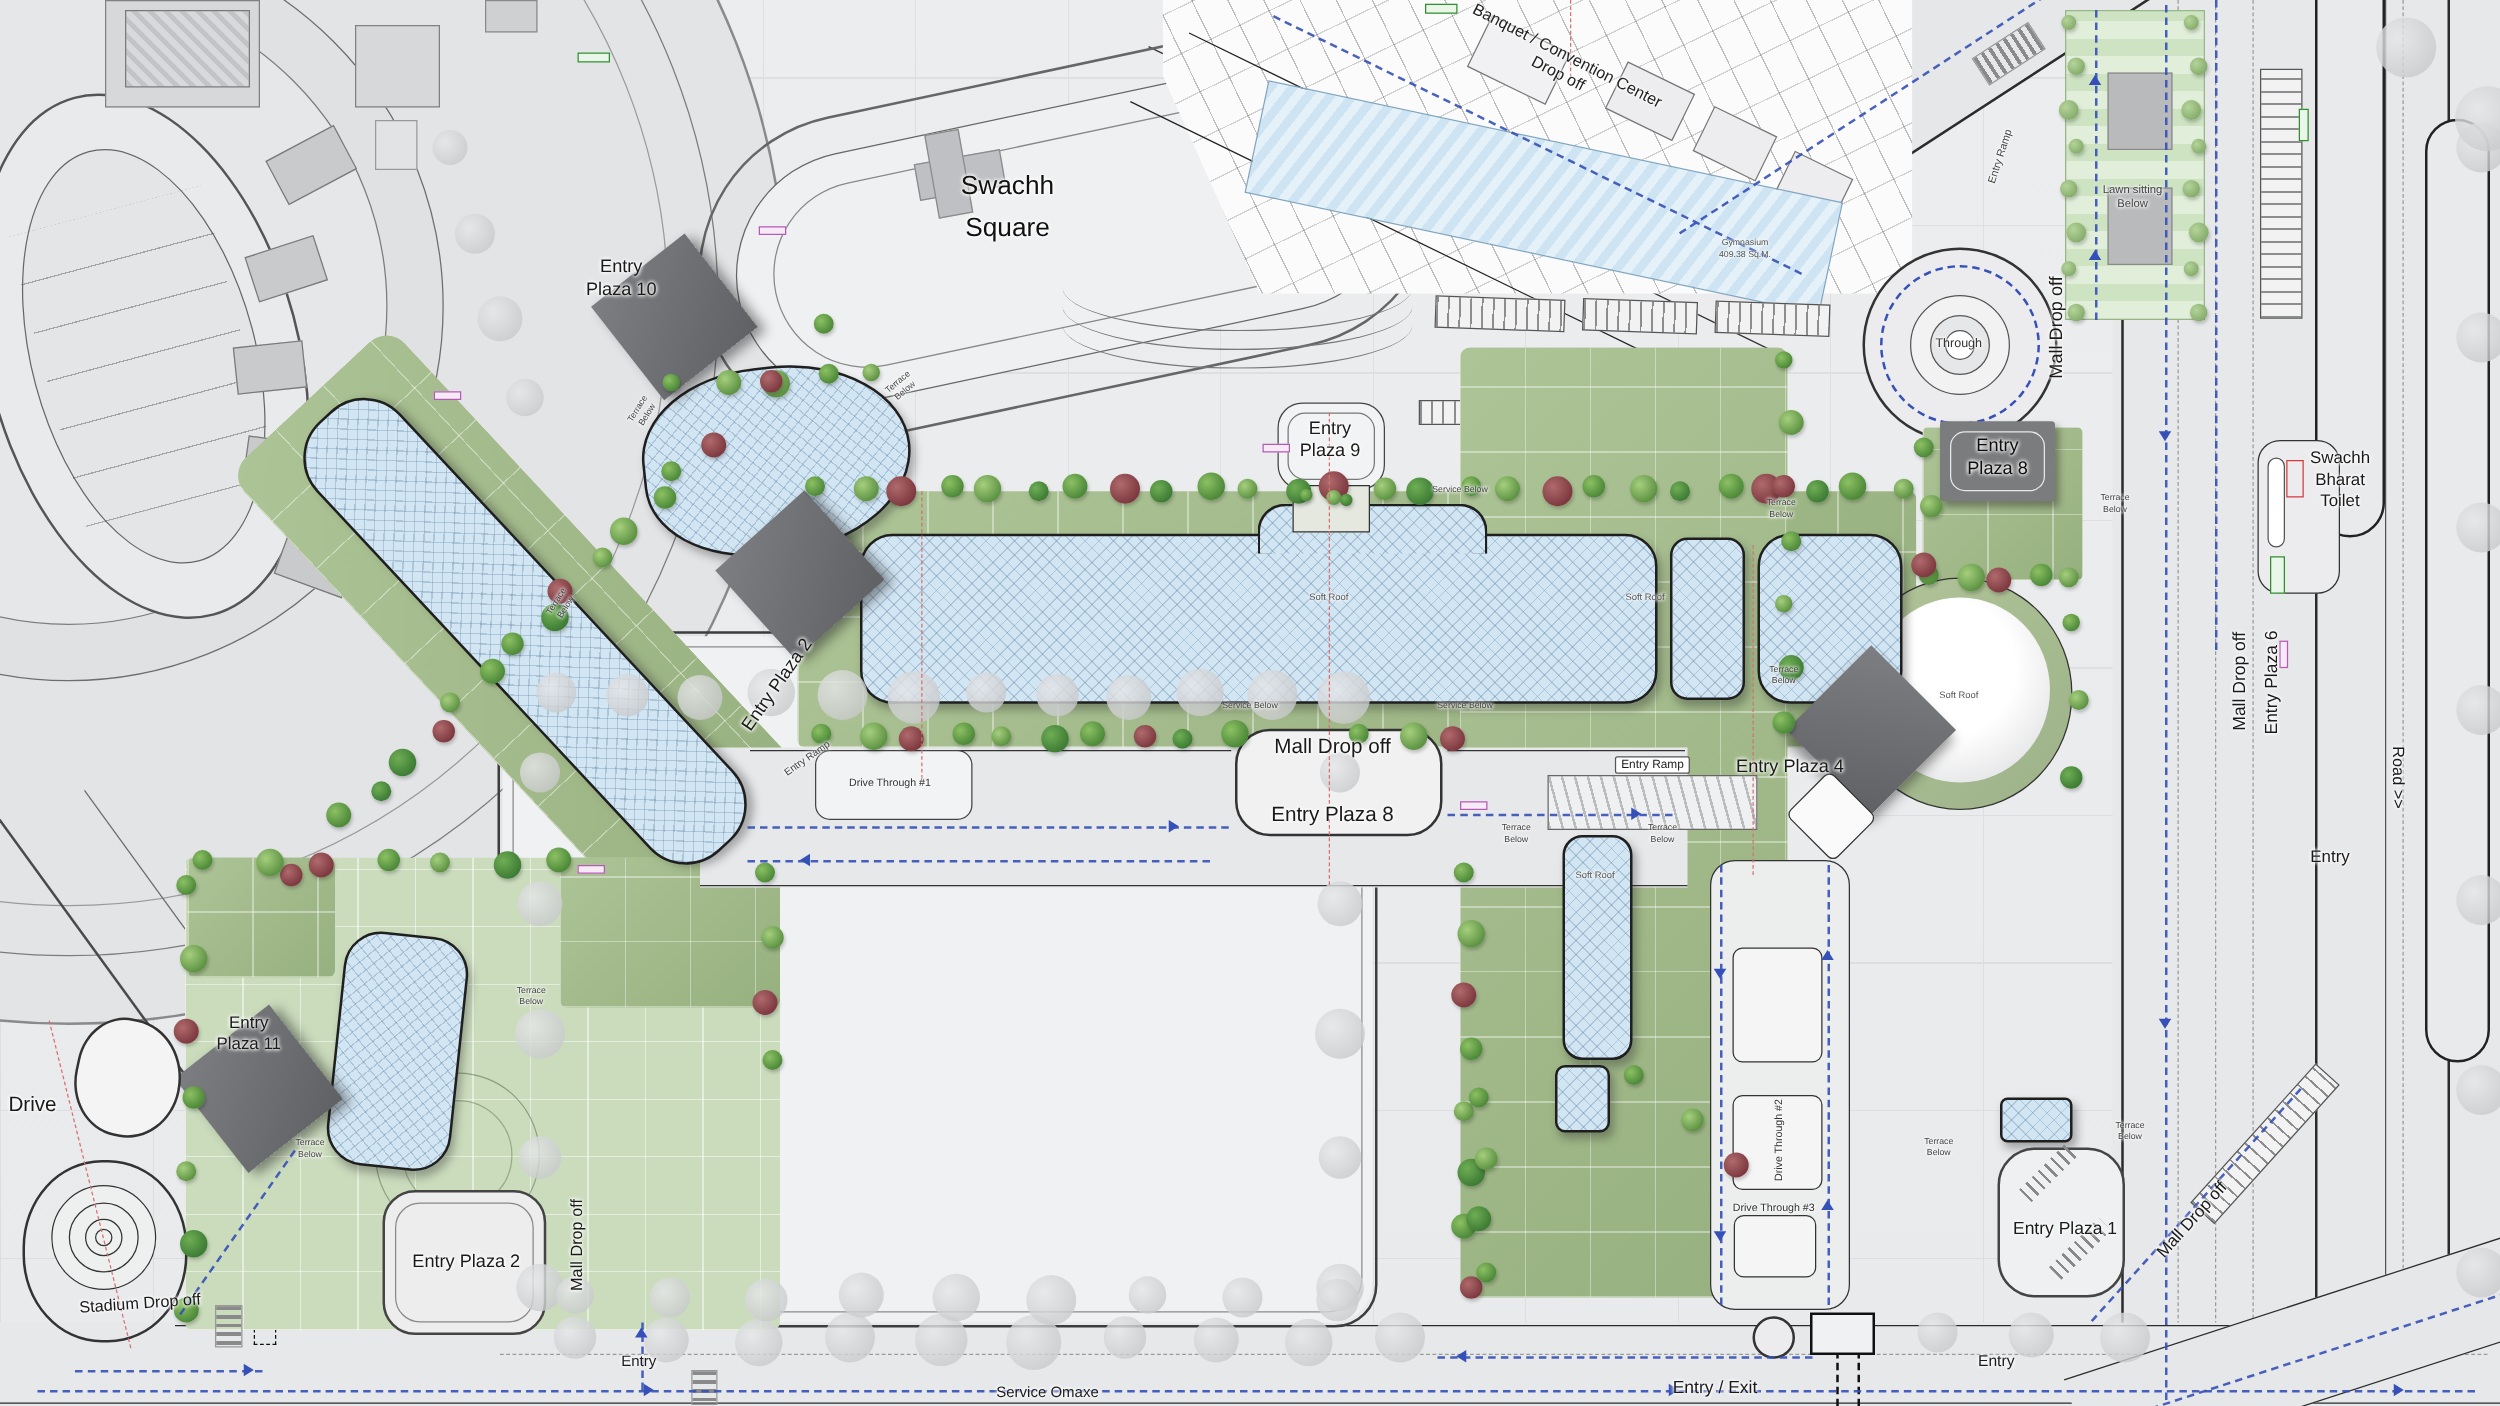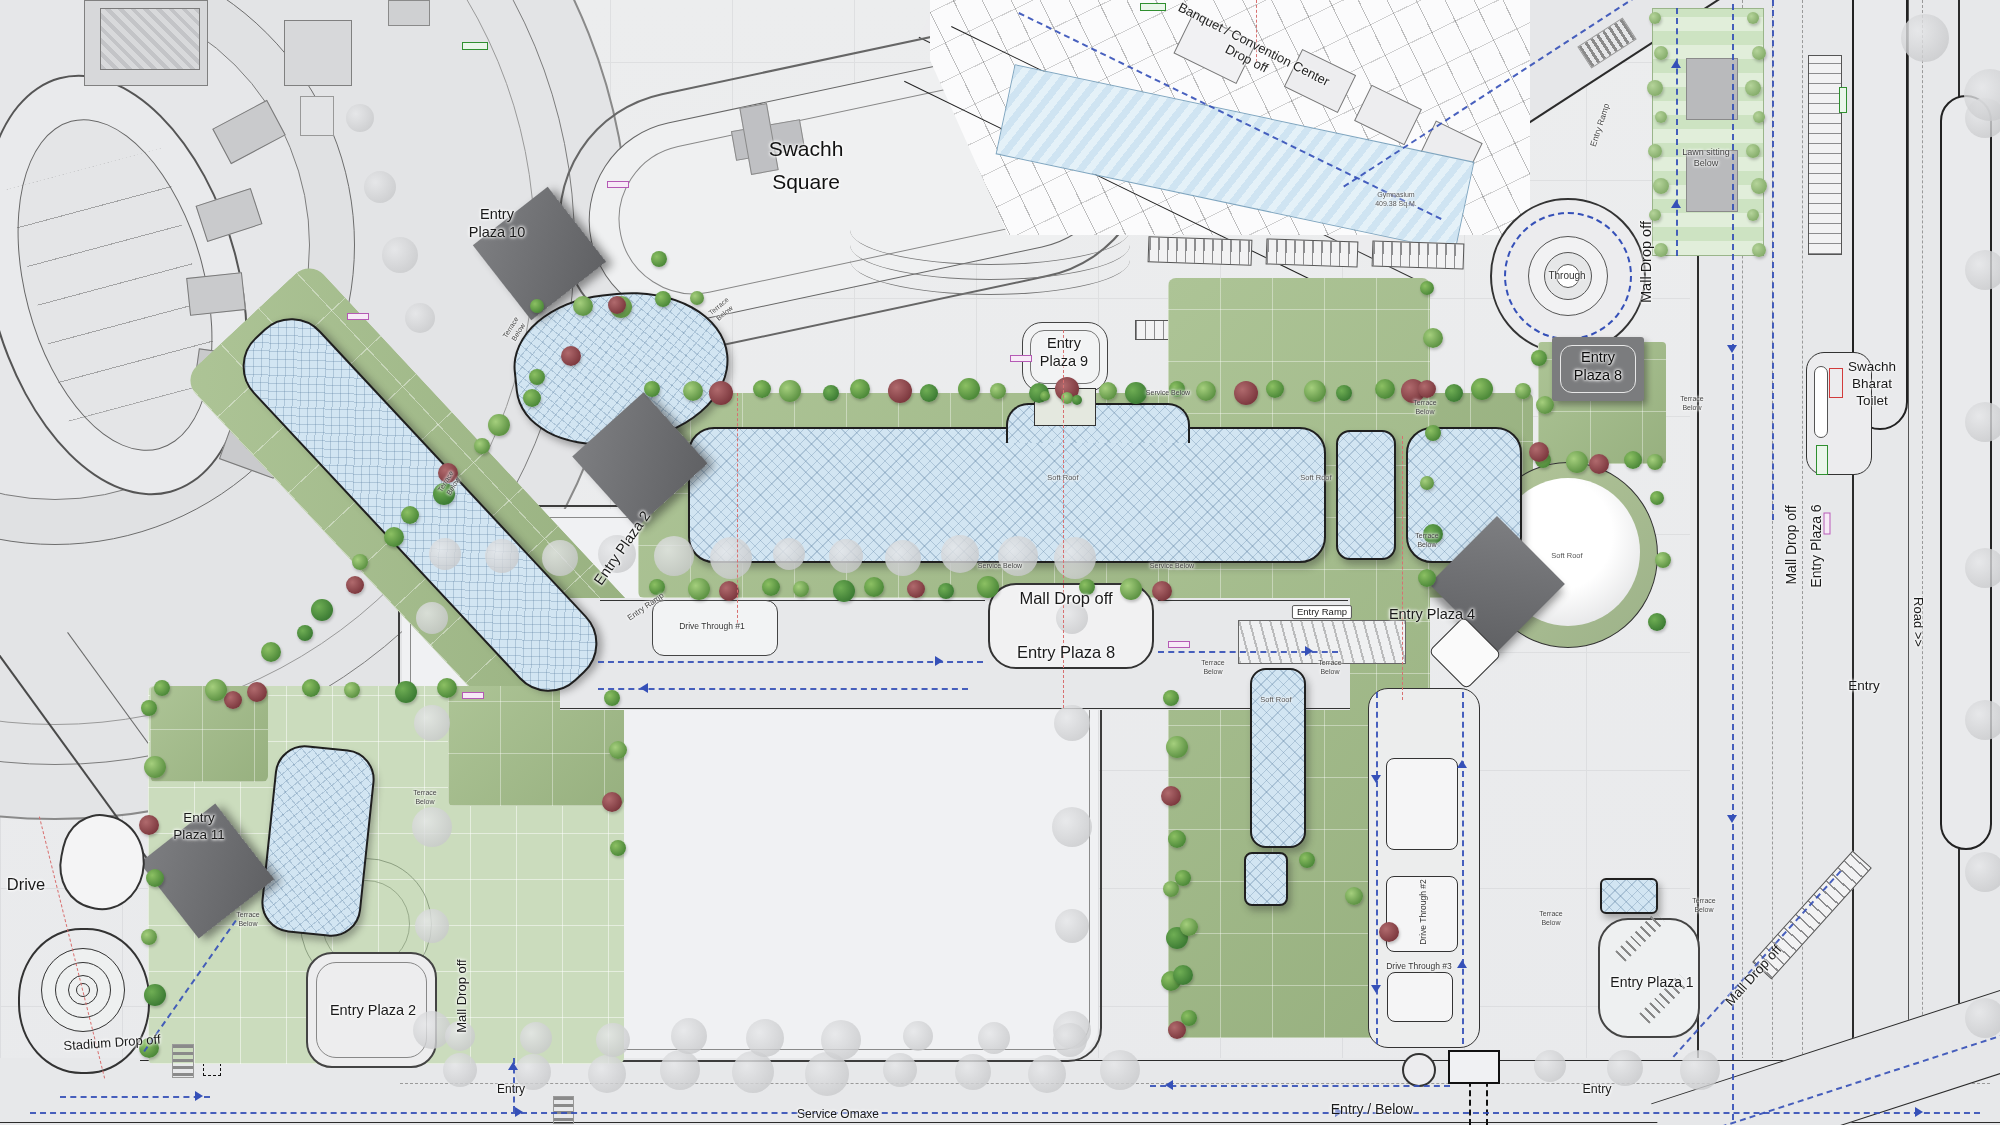--- a/index.html
+++ b/index.html
@@ -473,21 +473,21 @@
       <div class="an" style="left: 1600px; top: 125px; font-size: 8.5px; color: rgb(68, 68, 68); line-height: 1.25; transform: translate(-50%, -50%) rotate(-72deg);">Entry Ramp</div>
       <div class="an" style="left: 622px; top: 548px; font-size: 14.5px; color: rgb(26, 26, 26); line-height: 1.25; transform: translate(-50%, -50%) rotate(-55deg);">Entry Plaza 2</div>
       <div class="an" style="left: 199px; top: 827px; font-size: 13.5px; color: rgb(26, 26, 26); line-height: 1.25; transform: translate(-50%, -50%) rotate(0deg);">Entry
 Plaza 11</div>
       <div class="an" style="left: 26px; top: 884px; font-size: 16.5px; color: rgb(26, 26, 26); line-height: 1.25; transform: translate(-50%, -50%) rotate(0deg);">Drive</div>
       <div class="an" style="left: 112px; top: 1043px; font-size: 13px; color: rgb(26, 26, 26); line-height: 1.25; transform: translate(-50%, -50%) rotate(-4deg);">Stadium Drop off</div>
       <div class="an" style="left: 373px; top: 1010px; font-size: 14.5px; color: rgb(26, 26, 26); line-height: 1.25; transform: translate(-50%, -50%) rotate(0deg);">Entry Plaza 2</div>
       <div class="an" style="left: 462px; top: 996px; font-size: 13px; color: rgb(26, 26, 26); line-height: 1.25; transform: translate(-50%, -50%) rotate(-90deg);">Mall Drop off</div>
       <div class="an" style="left: 511px; top: 1089px; font-size: 12px; color: rgb(26, 26, 26); line-height: 1.25; transform: translate(-50%, -50%) rotate(0deg);">Entry</div>
       <div class="an" style="left: 838px; top: 1114px; font-size: 12px; color: rgb(26, 26, 26); line-height: 1.25; transform: translate(-50%, -50%) rotate(0deg);">Service Omaxe</div>
-      <div class="an" style="left: 1372px; top: 1110px; font-size: 14px; color: rgb(26, 26, 26); line-height: 1.25; transform: translate(-50%, -50%) rotate(0deg);">Entry / Below</div>
+      <div class="an" style="left: 1372px; top: 1110px; font-size: 14px; color: rgb(26, 26, 26); line-height: 1.25; transform: translate(-50%, -50%) rotate(0deg);">Entry / Exit</div>
       <div class="an" style="left: 1597px; top: 1090px; font-size: 12.5px; color: rgb(26, 26, 26); line-height: 1.25; transform: translate(-50%, -50%) rotate(0deg);">Entry</div>
       <div class="an" style="left: 1754px; top: 976px; font-size: 13.5px; color: rgb(26, 26, 26); line-height: 1.25; transform: translate(-50%, -50%) rotate(-48deg);">Mall Drop off</div>
       <div class="an" style="left: 1652px; top: 983px; font-size: 14px; color: rgb(26, 26, 26); line-height: 1.25; transform: translate(-50%, -50%) rotate(0deg);">Entry Plaza 1</div>
       <div class="an" style="left: 1063px; top: 478px; font-size: 7.5px; color: rgb(85, 85, 85); line-height: 1.25; transform: translate(-50%, -50%) rotate(0deg);">Soft Roof</div>
       <div class="an" style="left: 1316px; top: 478px; font-size: 7.5px; color: rgb(85, 85, 85); line-height: 1.25; transform: translate(-50%, -50%) rotate(0deg);">Soft Roof</div>
       <div class="an" style="left: 1567px; top: 556px; font-size: 7.5px; color: rgb(85, 85, 85); line-height: 1.25; transform: translate(-50%, -50%) rotate(0deg);">Soft Roof</div>
       <div class="an" style="left: 1276px; top: 700px; font-size: 7.5px; color: rgb(85, 85, 85); line-height: 1.25; transform: translate(-50%, -50%) rotate(0deg);">Soft Roof</div>
       <div class="an" style="left: 1168px; top: 393px; font-size: 7px; color: rgb(68, 68, 68); line-height: 1.25; transform: translate(-50%, -50%) rotate(0deg);">Service Below</div>
       <div class="an" style="left: 1000px; top: 566px; font-size: 7px; color: rgb(68, 68, 68); line-height: 1.25; transform: translate(-50%, -50%) rotate(0deg);">Service Below</div>
       <div class="an" style="left: 1172px; top: 566px; font-size: 7px; color: rgb(68, 68, 68); line-height: 1.25; transform: translate(-50%, -50%) rotate(0deg);">Service Below</div>

